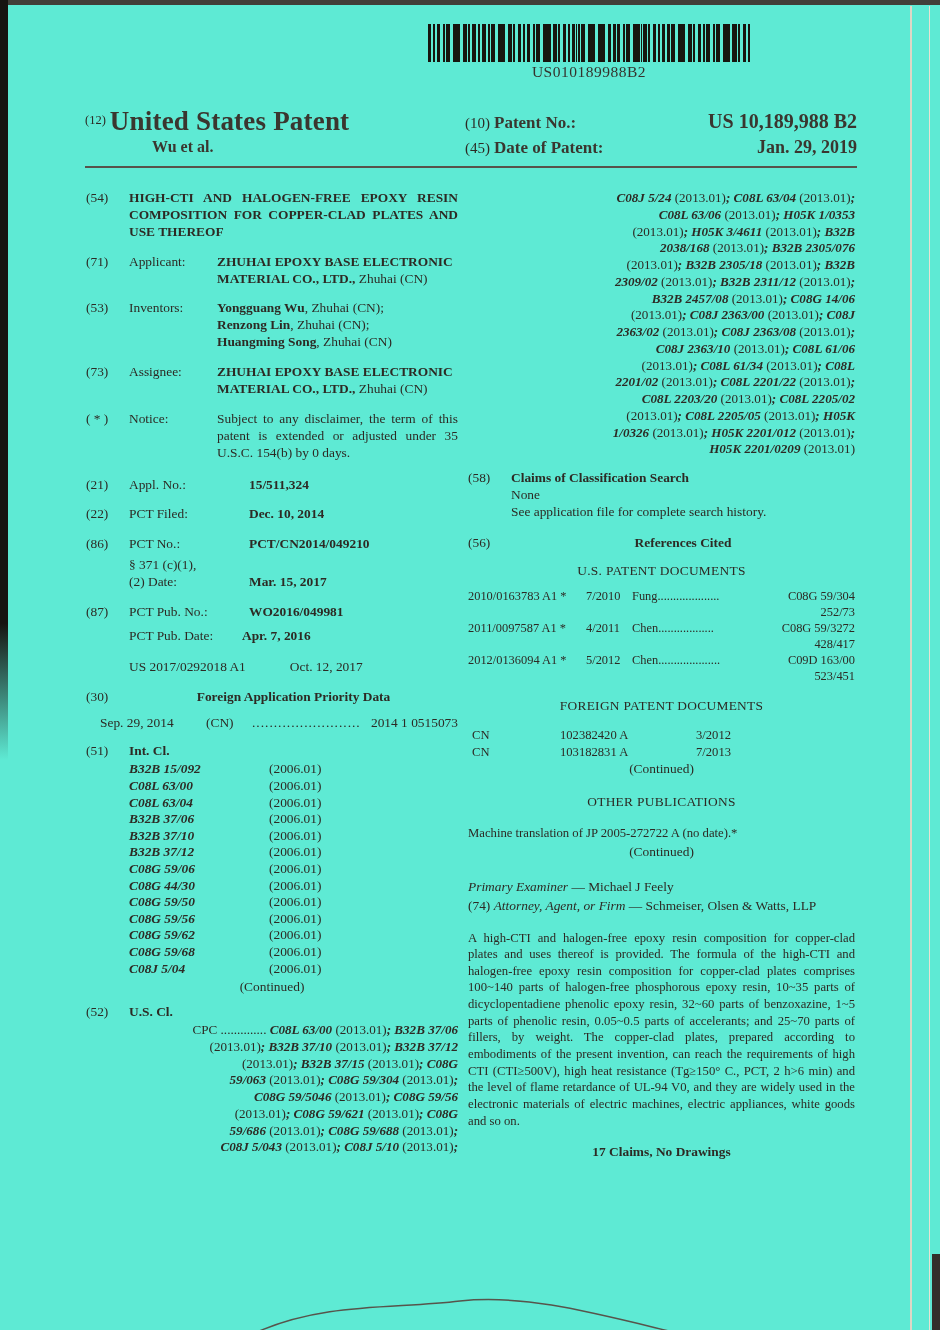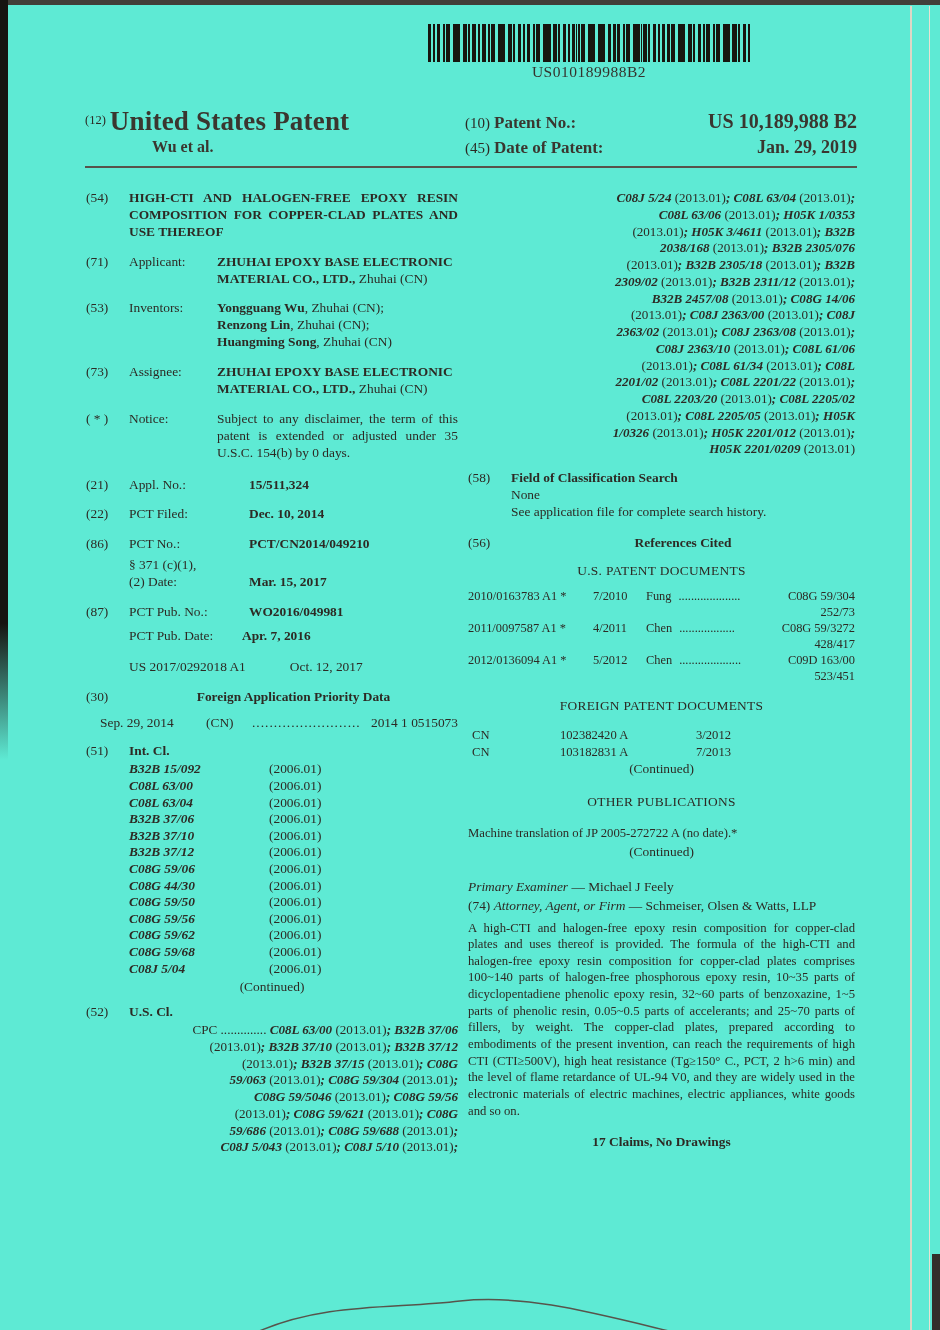--- a/index.html
+++ b/index.html
@@ -60,21 +60,21 @@
   .prio .pn{white-space:nowrap;}
   .icl-wrap{padding-left:43px;margin-bottom:2px;}
   .icl{display:grid;grid-template-columns:140px auto;line-height:1.24;}
   .cpc-line{text-align:right;font-style:italic;font-weight:bold;font-size:13.1px;
     line-height:1.28;white-space:nowrap;}
   .up{font-style:normal;font-weight:normal;}
   .h-sec{font-weight:bold;}
   .smallcaps{letter-spacing:.3px;}
   .refs{font-size:12.4px;line-height:1.25;margin:0 0 10px 0;}
   .usref{margin-bottom:1px;}
-  .usref-l1{display:flex;gap:7px;}
+  .usref-l1{display:flex;}
   .u-num{width:118px;white-space:nowrap;}
   .u-date{width:46px;}
   .u-dots{flex:1;overflow:hidden;white-space:nowrap;}
   .u-cls{text-align:right;white-space:nowrap;}
   .usref-l2{text-align:right;}
   .fref{display:grid;grid-template-columns:88px 136px auto;padding-left:4px;font-size:12.6px;line-height:1.3;}
   .otherpub{font-size:12.7px;}
   .staffline{margin-bottom:2px;}
   .abstract{font-size:12.7px;line-height:1.31;text-align:justify;}
   .mb10{margin-bottom:10px;}
@@ -345,21 +345,21 @@
         <div class="cpc-line fmt-code"><span class="up">(2013.01)</span>; C08L 2205/05 <span class="up">(2013.01)</span>; H05K</div>
 
         <div class="cpc-line fmt-code">1/0326 <span class="up">(2013.01)</span>; H05K 2201/012 <span class="up">(2013.01)</span>;</div>
 
         <div class="cpc-line fmt-code">H05K 2201/0209 <span class="up">(2013.01)</span></div>
       </div>
 
     <div class="row t" style="margin-bottom:14px">
       <span class="num">(58)</span>
       <span>
-        <span class="b" style="display:block">Field of Classification Search</span>
+        <span class="b" style="display:block">Claims of Classification Search</span>
         <span style="display:block">None</span>
         <span style="display:block">See application file for complete search history.</span>
       </span>
     </div>
 
     <div class="row t" style="margin-bottom:11px">
       <span class="num">(56)</span>
       <span class="center b">References Cited</span>
     </div>
     <div class="center smallcaps mb10">U.S. PATENT DOCUMENTS</div>
@@ -418,21 +418,21 @@
     <div class="center" style="margin:1px 0 16px">(Continued)</div>
 
     <div class="center smallcaps" style="margin:13px 0 14px">OTHER PUBLICATIONS</div>
     <div class="otherpub">Machine translation of JP 2005-272722 A (no date).*</div>
     <div class="center" style="margin:3px 0 18px">(Continued)</div>
 
     <div class="staffline">
       <span class="i">Primary Examiner</span>
       <span>— Michael J Feely</span>
     </div>
-    <div style="margin-bottom:5px">
+    <div style="margin-bottom:15px">
       <span>(74)</span>
       <span class="i">Attorney, Agent, or Firm</span>
       <span>— Schmeiser, Olsen &amp; Watts, LLP</span>
     </div>
 
     <div class="abstract">A high-CTI and halogen-free epoxy resin composition for copper-clad plates and uses thereof is provided. The formula of the high-CTI and halogen-free epoxy resin composition for copper-clad plates comprises 100~140 parts of halogen-free phosphorous epoxy resin, 10~35 parts of dicyclopentadiene phenolic epoxy resin, 32~60 parts of benzoxazine, 1~5 parts of phenolic resin, 0.05~0.5 parts of accelerants; and 25~70 parts of fillers, by weight. The copper-clad plates, prepared according to embodiments of the present invention, can reach the requirements of high CTI (CTI≥500V), high heat resistance (Tg≥150° C., PCT, 2 h&gt;6 min) and the level of flame retardance of UL-94 V0, and they are widely used in the electronic materials of electric machines, electric appliances, white goods and so on.</div>
     <div class="center b" style="margin-top:15px">17 Claims, No Drawings</div>
 
   </div>
 </div>

